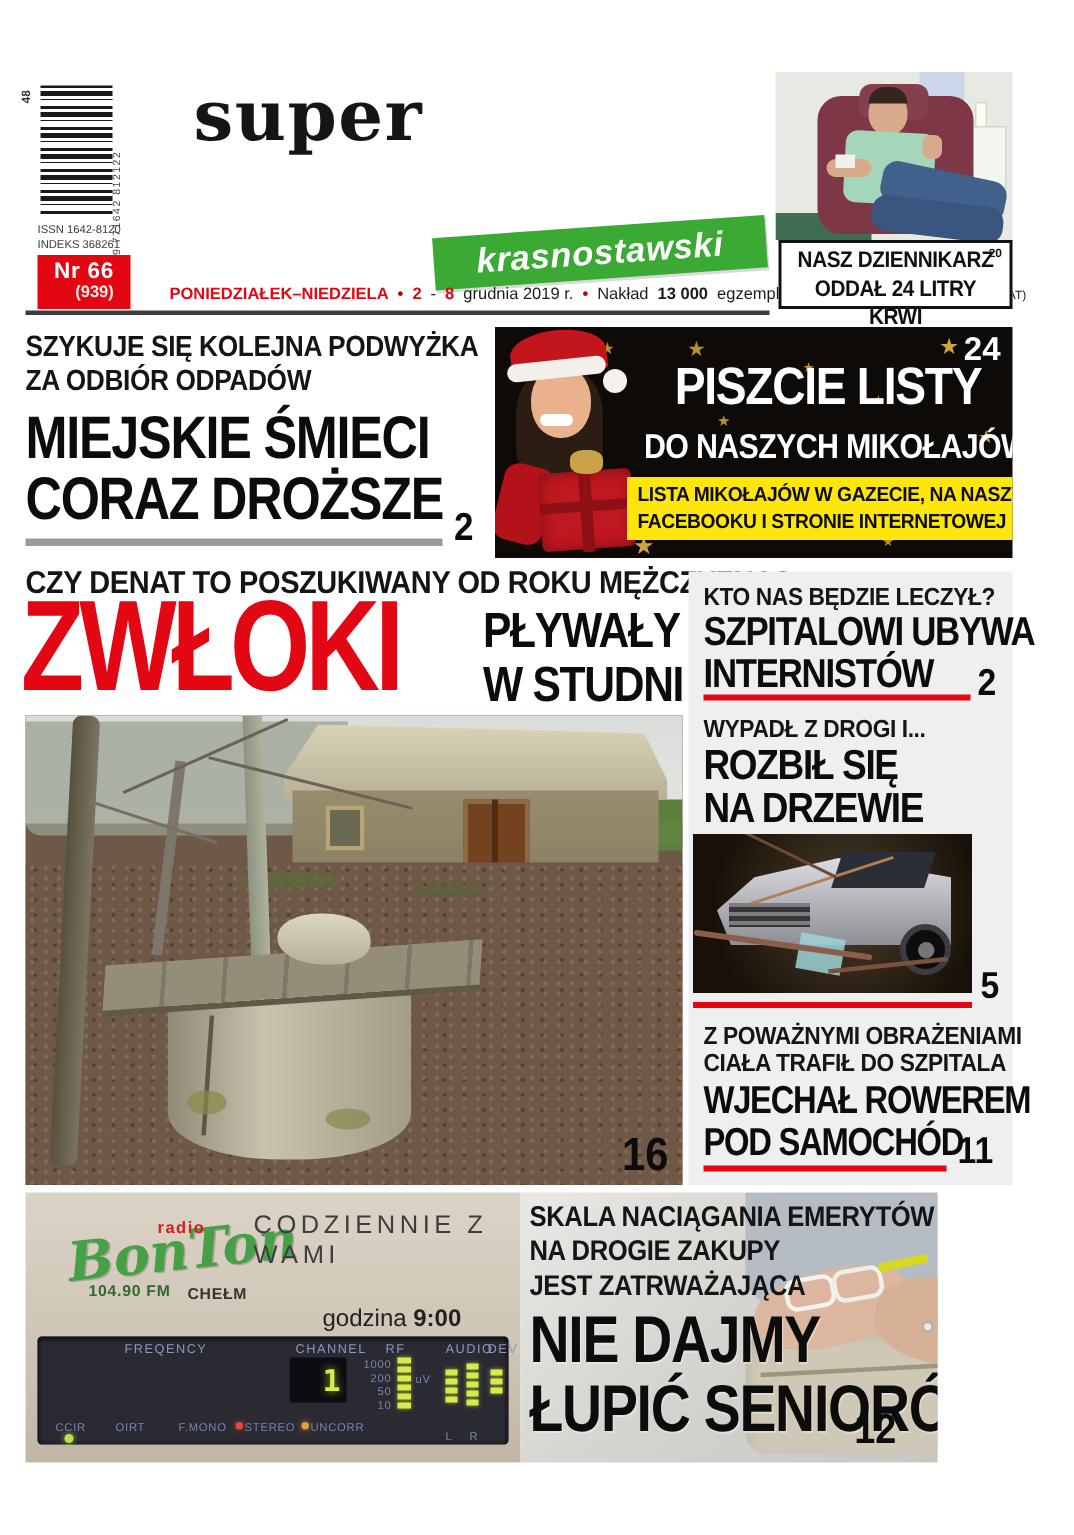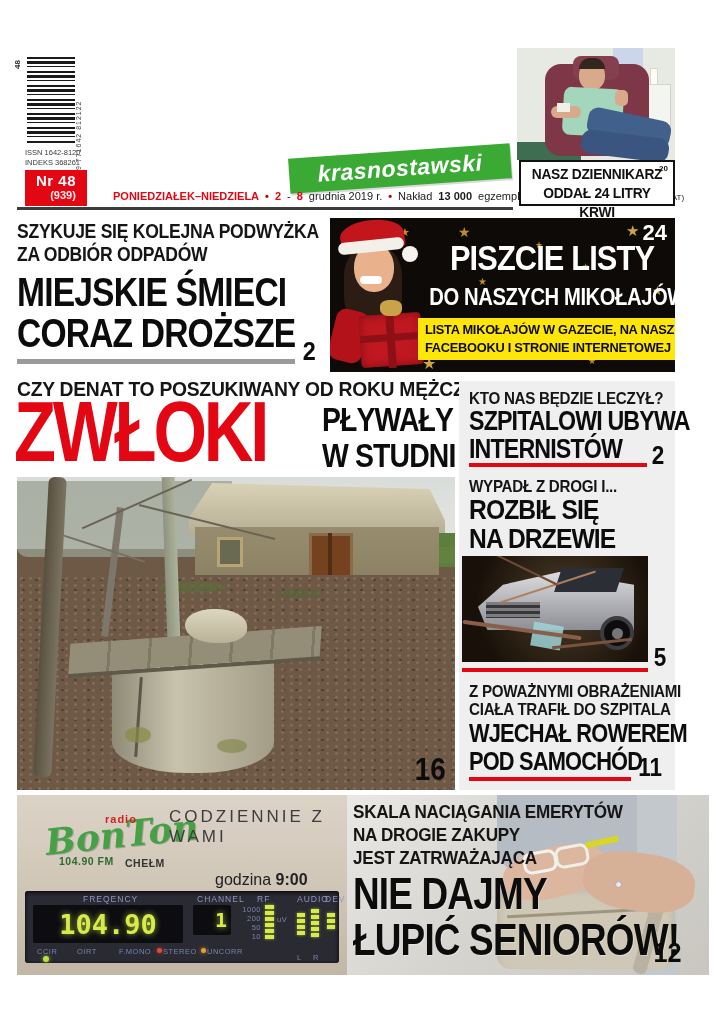--- a/index.html
+++ b/index.html
@@ -83,23 +83,24 @@
 
 <div class="abs" style="left:17px; top:52px; width:498px; height:158px;">
   <span class="abs bc-top" style="left:-4px; top:8px;">48</span>
   <div class="abs bc-stripes" style="left:10px; top:5px;"></div>
   <span class="abs bc-side" style="left:58px; top:8px; height:110px;">9 771642 812122</span>
   <div class="abs issn" style="left:8px; top:96px;">
     <div>ISSN 1642-8120</div>
     <div>INDEKS 368261</div>
   </div>
   <div class="abs issue-box" style="left:8px; top:118px;">
-    <div class="issue-nr">Nr 48</div>
+    <div class="issue-nr">Nr 66</div>
     <div class="issue-seq">(939)</div>
   </div>
+  <div class="abs logo-super" style="left:112px; top:-2px;">super</div>
   <div class="abs logo-region-band" style="left:272px; top:99px; width:222px; height:35px;">
     <span>krasnostawski</span>
   </div>
   <div class="abs dateline" style="left:96px; top:138px;">
     <span class="dl-red">PONIEDZIAŁEK–NIEDZIELA</span>
     <span class="dl-dot">•</span>
     <span class="dl-red">2</span>
     <span>-</span>
     <span class="dl-red">8</span>
     <span>grudnia  2019  r.</span>
@@ -268,23 +269,20 @@
   <div class="abs bonton-sub" style="left:42px; top:60px;">104.90 FM</div>
   <div class="abs bonton-sub" style="left:108px; top:62px; color:#333;">CHEŁM</div>
   <div class="abs codz" style="left:152px; top:12px;">CODZIENNIE Z WAMI</div>
   <div class="abs godzina" style="left:198px; top:76px;">
     <span>godzina</span>
     <b>9:00</b>
   </div>
 
   <div class="abs panel" style="left:8px; top:96px; width:314px; height:72px;">
     <div class="abs plabel" style="left:58px; top:3px;">FREQENCY</div>
-    <div class="abs pdisplay" style="left:8px; top:14px; width:150px; height:38px; display:flex; align-items:center; justify-content:center;">
-      <span class="digits" style="font-size:27px;">104.90</span>
-    </div>
     <div class="abs ptiny" style="left:12px; top:56px;">CCIR</div>
     <div class="abs" style="left:18px; top:65px; width:6px; height:6px; border-radius:50%; background:#b9e24a; box-shadow:0 0 4px #9fb92e;"></div>
     <div class="abs ptiny" style="left:52px; top:56px;">OIRT</div>
     <div class="abs ptiny" style="left:94px; top:56px;">F.MONO</div>
     <div class="abs ptiny" style="left:138px; top:56px;">STEREO</div>
     <div class="abs" style="left:132px; top:57px; width:5px; height:5px; border-radius:50%; background:#e04a3a; box-shadow:0 0 4px #c03a2a;"></div>
     <div class="abs ptiny" style="left:182px; top:56px;text-align:center;">UNCORR</div>
     <div class="abs" style="left:176px; top:57px; width:5px; height:5px; border-radius:50%; background:#e0a03a; box-shadow:0 0 4px #c0802a;"></div>
 
     <div class="abs plabel" style="left:172px; top:3px;">CHANNEL</div>
@@ -327,21 +325,21 @@
     <div class="abs" style="left:302px; top:22px;">
       <div class="meterseg"></div>
       <div class="meterseg"></div>
       <div class="meterseg"></div>
     </div>
     <div class="abs ptiny" style="left:272px; top:62px;">L</div>
     <div class="abs ptiny" style="left:288px; top:62px;">R</div>
   </div>
 </div>
 
-<div class="abs seniors" style="left:347px; top:795px; width:362px; height:180px;">
+<div class="abs seniors" style="left:347px; top:795px; width:278px; height:180px;">
 
   <div class="abs" style="left:150px; top:0; width:180px; height:90px; background:#b6bcc3; border-radius:0 0 30% 40%;"></div>
   <div class="abs" style="left:290px; top:0; width:40px; height:180px; background:#c3c8cd;"></div>
   <div class="abs" style="left:150px; top:88px; width:178px; height:86px; background:#cfc8b6; border-radius:22px 22px 14px 14px; box-shadow:inset 0 6px 10px rgba(0,0,0,.12);"></div>
   <div class="abs" style="left:160px; top:116px; width:160px; height:3px; background:#9d967f; transform:rotate(-3deg);"></div>
   <div class="abs" style="left:296px; top:96px; width:14px; height:84px; background:#b9b2a0; transform:rotate(16deg); border-radius:6px;"></div>
   <div class="abs" style="left:156px; top:52px; width:104px; height:50px; background:#dcb69e; border-radius:40% 45% 40% 45%; transform:rotate(-14deg);"></div>
   <div class="abs" style="left:236px; top:58px; width:112px; height:58px; background:#d7b098; border-radius:42%; transform:rotate(8deg);"></div>
   <div class="abs" style="left:268px; top:86px; width:7px; height:7px; background:#e8e8ee; border:1px solid #aaa; border-radius:50%;"></div>
   <div class="abs" style="left:176px; top:56px; width:34px; height:22px; border:3px solid #f2f2ee; border-radius:8px; transform:rotate(-10deg);"></div>

